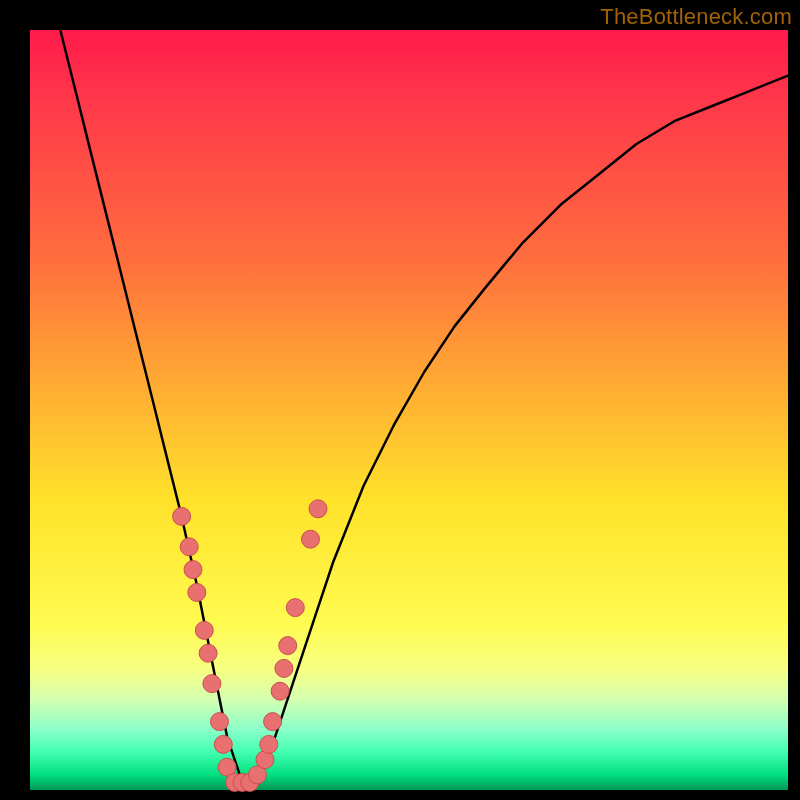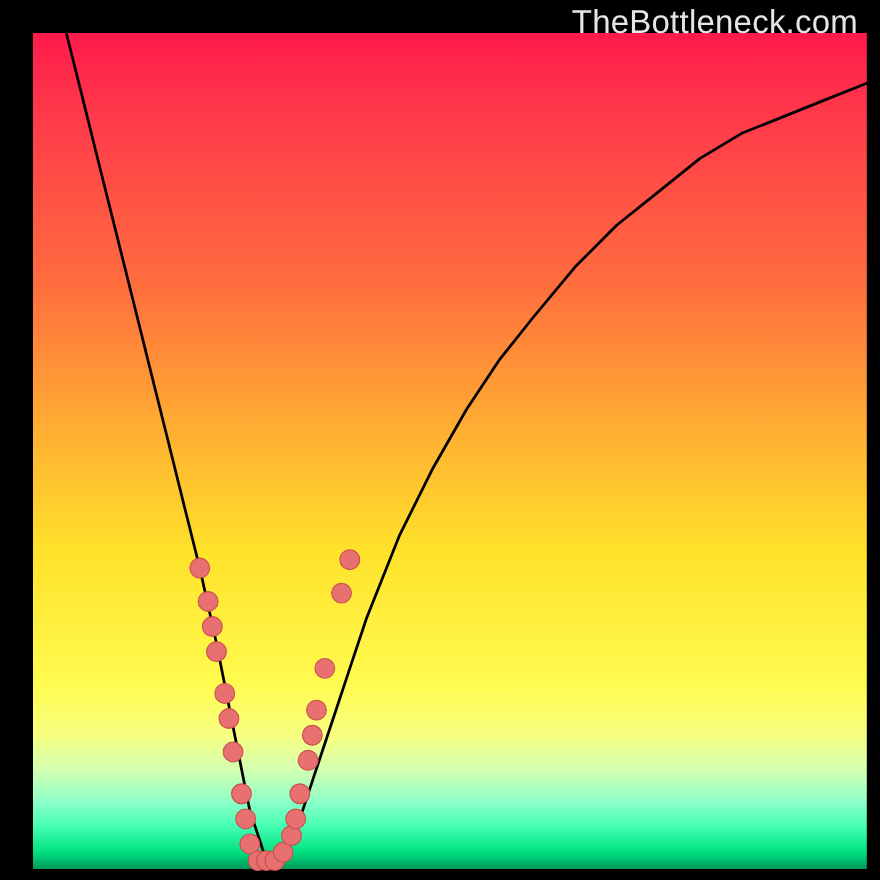--- a/index.html
+++ b/index.html
@@ -38,23 +38,23 @@
       #d5ffb0 88%,
       #8cffc9 92%,
       #42ffb0 95%,
       #00e080 98%,
       #009858 100%
     );
   }
   .watermark {
     position: absolute;
     top: 4px;
-    right: 20px;
-    color: #e5e5e5;
-    font-size: 30px;
+    right: 8px;
+    color: #a16207;
+    font-size: 22px;
     font-weight: 500;
     letter-spacing: 0.2px;
   }
   svg {
     position: absolute;
     left: 0;
     top: 0;
   }
 </style>
 </head>

